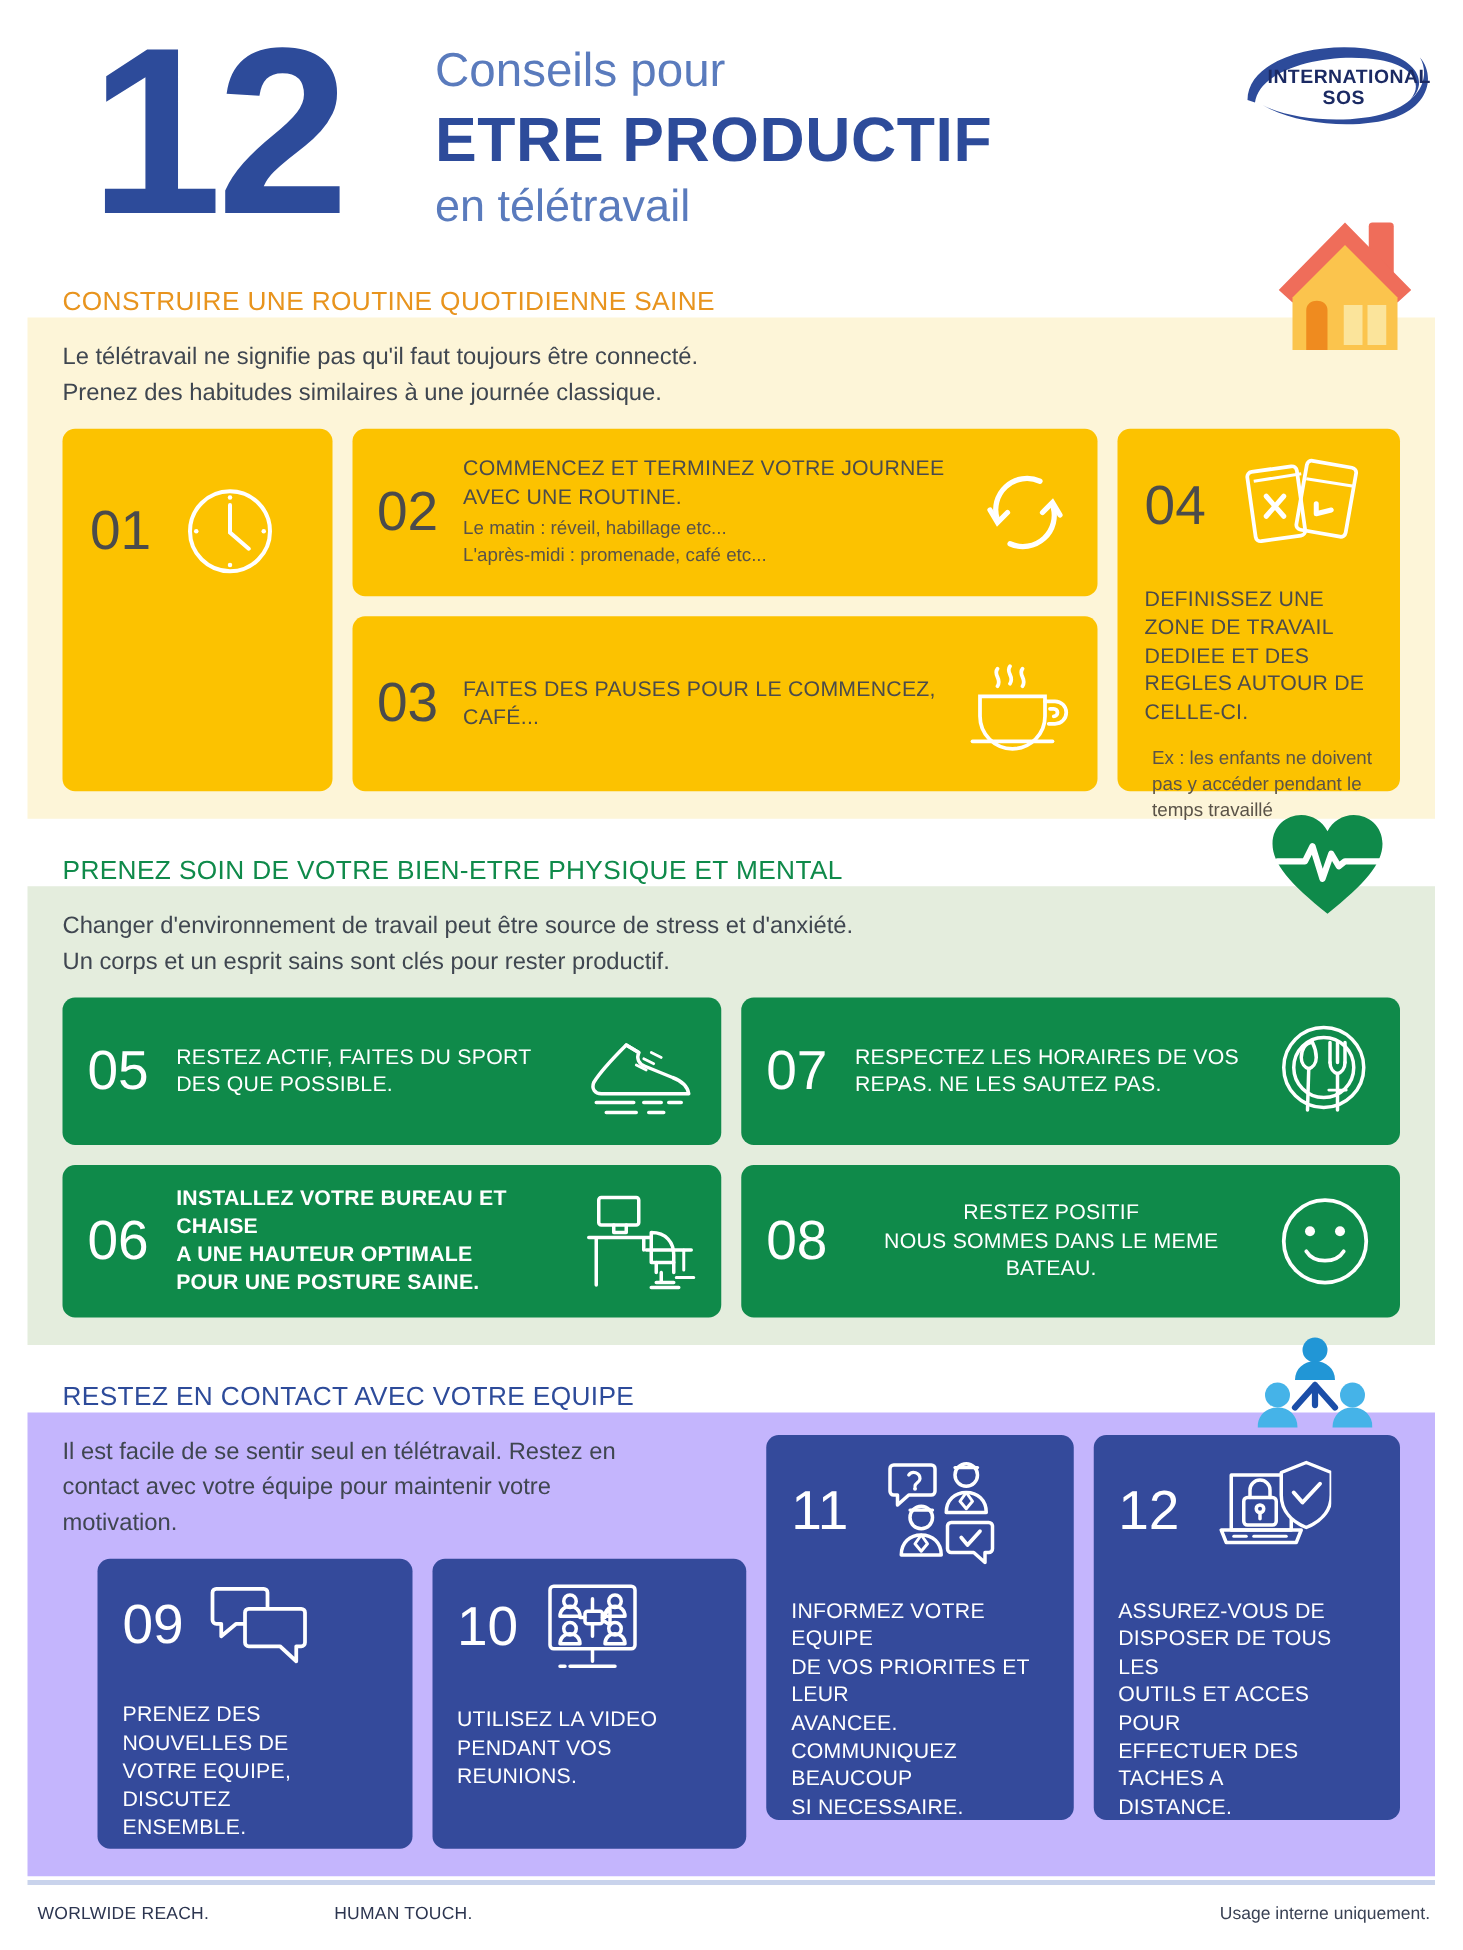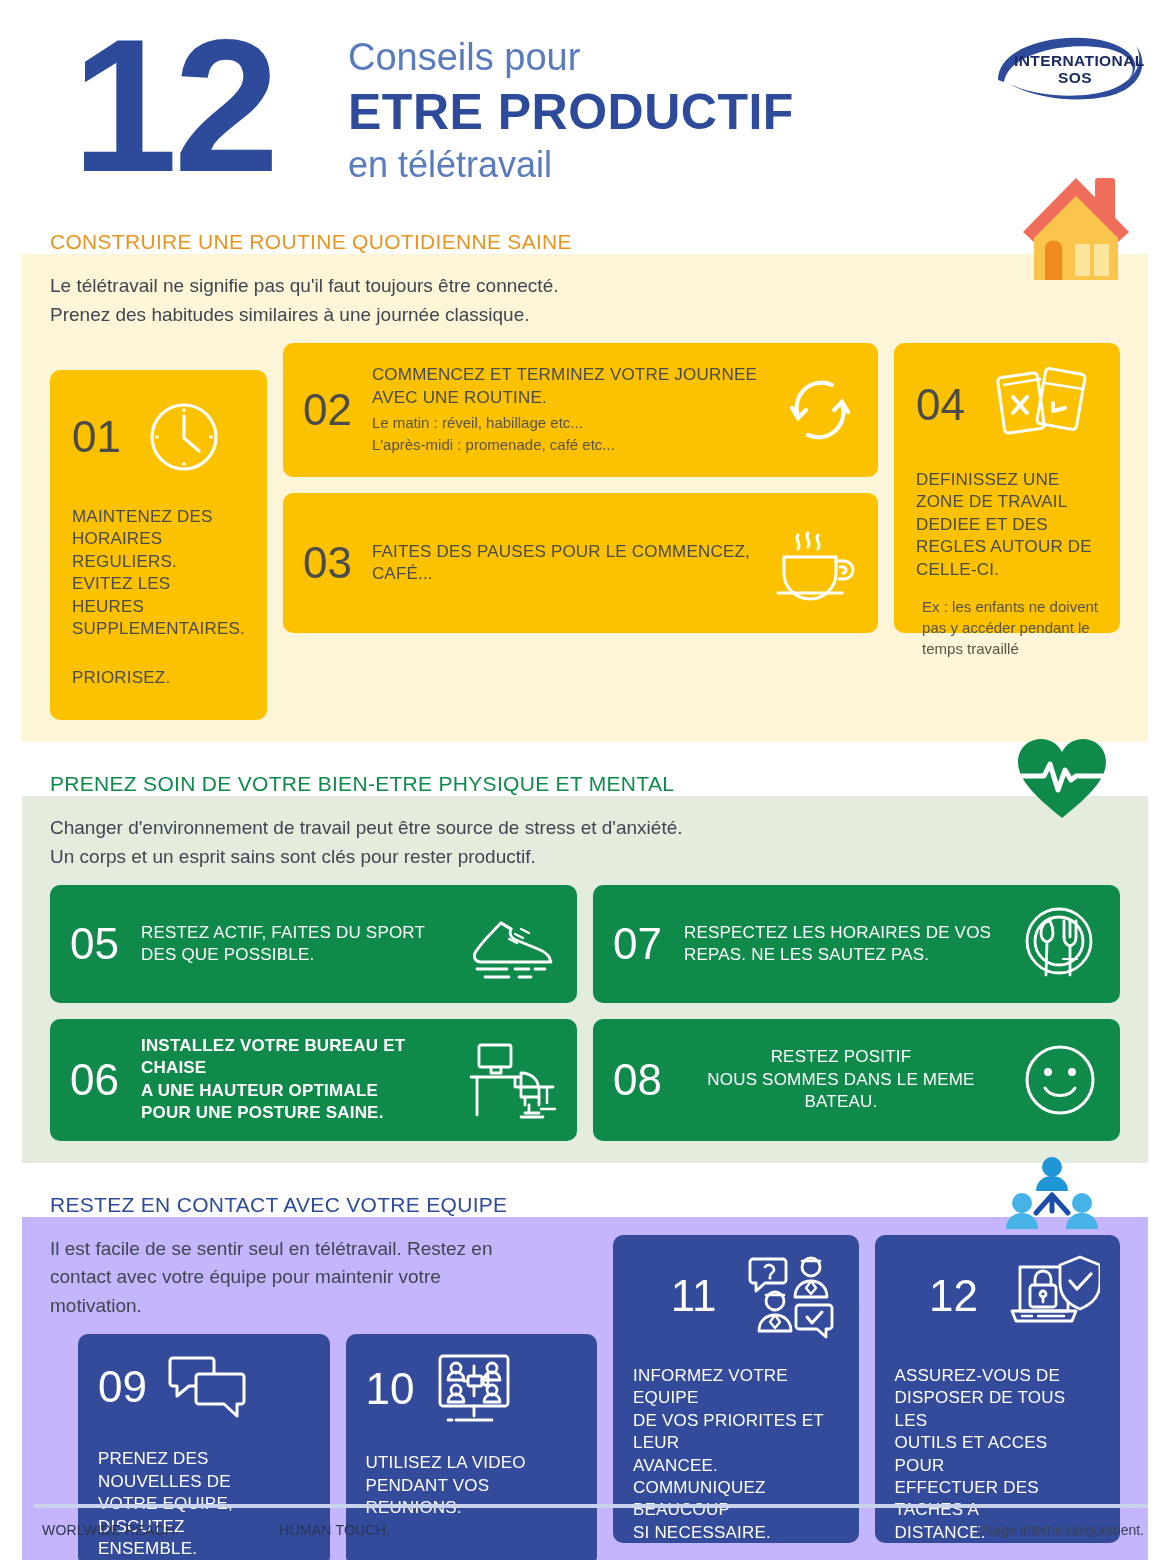--- a/index.html
+++ b/index.html
@@ -53,47 +53,47 @@
   .card.g .ctext, .card.b .ctext { color:#ffffff; }
   .csub { font-size:15px; line-height:1.38; margin-top:4px; }
   .card.y .csub { color:#5a5348; }
 
   
   .ygrid { display:flex; gap:16px; align-items:stretch; }
   .ycol-a { width:278px; }
   .ycol-b { flex:1 1 auto; display:flex; flex-direction:column; gap:16px; }
   .ycol-c { width:292px; }
 
-  .card01 { height:350px; padding:26px 22px;margin-top:27px; }
+  .card01 { height:290px; padding:41px 22px; }
   .card01 .row { display:flex; align-items:center; gap:22px; }
   .card01 .body { margin-top:28px; }
 
   .card02 { height:134px; padding:16px 20px; display:flex; align-items:center; gap:20px; }
   .card03 { height:140px; padding:16px 20px; display:flex; align-items:center; gap:20px; }
   .card04 { height:290px; padding:20px 22px; }
   .card04 .row { display:flex; align-items:center; gap:30px; }
 
   
   .ggrid { display:grid; grid-template-columns:1fr 1fr; gap:16px 16px; }
   .gcard { min-height:118px; padding:16px 20px; display:flex; align-items:center; gap:22px; }
   .gcard .txtwrap { flex:1 1 auto; }
 
   
   .bgrid { display:flex; gap:16px; align-items:flex-start; }
   .bleft { width:547px; }
   .bcardsm { width:265px; height:232px; padding:18px 20px; }
   .bcardsm .row { display:flex; align-items:center; gap:18px; }
   .bcardsm .body { margin-top:26px; }
   .bcardtall { width:265px; height:308px; padding:18px 20px; }
-  .bcardtall .row { display:flex; align-items:center; gap:28px;justify-content:flex-end; }
+  .bcardtall .row { display:flex; align-items:center; gap:28px; }
   .bcardtall .body { margin-top:26px; }
   .brow { display:flex; gap:16px;padding-left:28px; }
 
   
-  .footer { position:absolute; left:12px; right:0; bottom:0; height:56px; }
+  .footer { position:absolute; left:0; right:0; bottom:0; height:56px; }
   .fbar { height:4px; background:#c9d3ec; margin:0 22px; }
   .frow { display:flex; align-items:center; padding:14px 26px 0 30px; }
   .fitem { font-size:14px; color:#2c3550; letter-spacing:.2px; font-weight:400; }
   .fitem.two { margin-left:100px; }
   .fright { margin-left:auto; font-size:14px; color:#3a4255; }
 
   
   .floating { position:absolute; }
   svg { display:block; }
 </style>
@@ -150,25 +150,20 @@
               <div>
                 <svg width="82" height="82" viewBox="0 0 82 82" fill="none" stroke="#fff" stroke-width="3.2">
                   <circle cx="41" cy="41" r="32"></circle>
                   <path d="M41 20 v22 l15 13" stroke-linecap="round"></path>
                   <circle cx="41" cy="14" r="1.8" fill="#fff" stroke="none"></circle>
                   <circle cx="41" cy="68" r="1.8" fill="#fff" stroke="none"></circle>
                   <circle cx="14" cy="41" r="1.8" fill="#fff" stroke="none"></circle>
                   <circle cx="68" cy="41" r="1.8" fill="#fff" stroke="none"></circle>
                 </svg>
               </div>
-            </div>
-            <div class="body">
-              <div class="ctext" style="white-space:pre-line;">MAINTENEZ DES HORAIRES REGULIERS.
-EVITEZ LES HEURES SUPPLEMENTAIRES.</div>
-              <div class="ctext" style="margin-top:26px;">PRIORISEZ.</div>
             </div>
           </div>
         </div>
 
         <div class="ycol-b">
           <div class="card y card02">
             <div class="num">02</div>
             <div style="flex:1 1 auto;">
               <div class="ctext">COMMENCEZ ET TERMINEZ VOTRE JOURNEE AVEC UNE ROUTINE.</div>
               <div class="csub">Le matin : réveil, habillage etc...</div>

